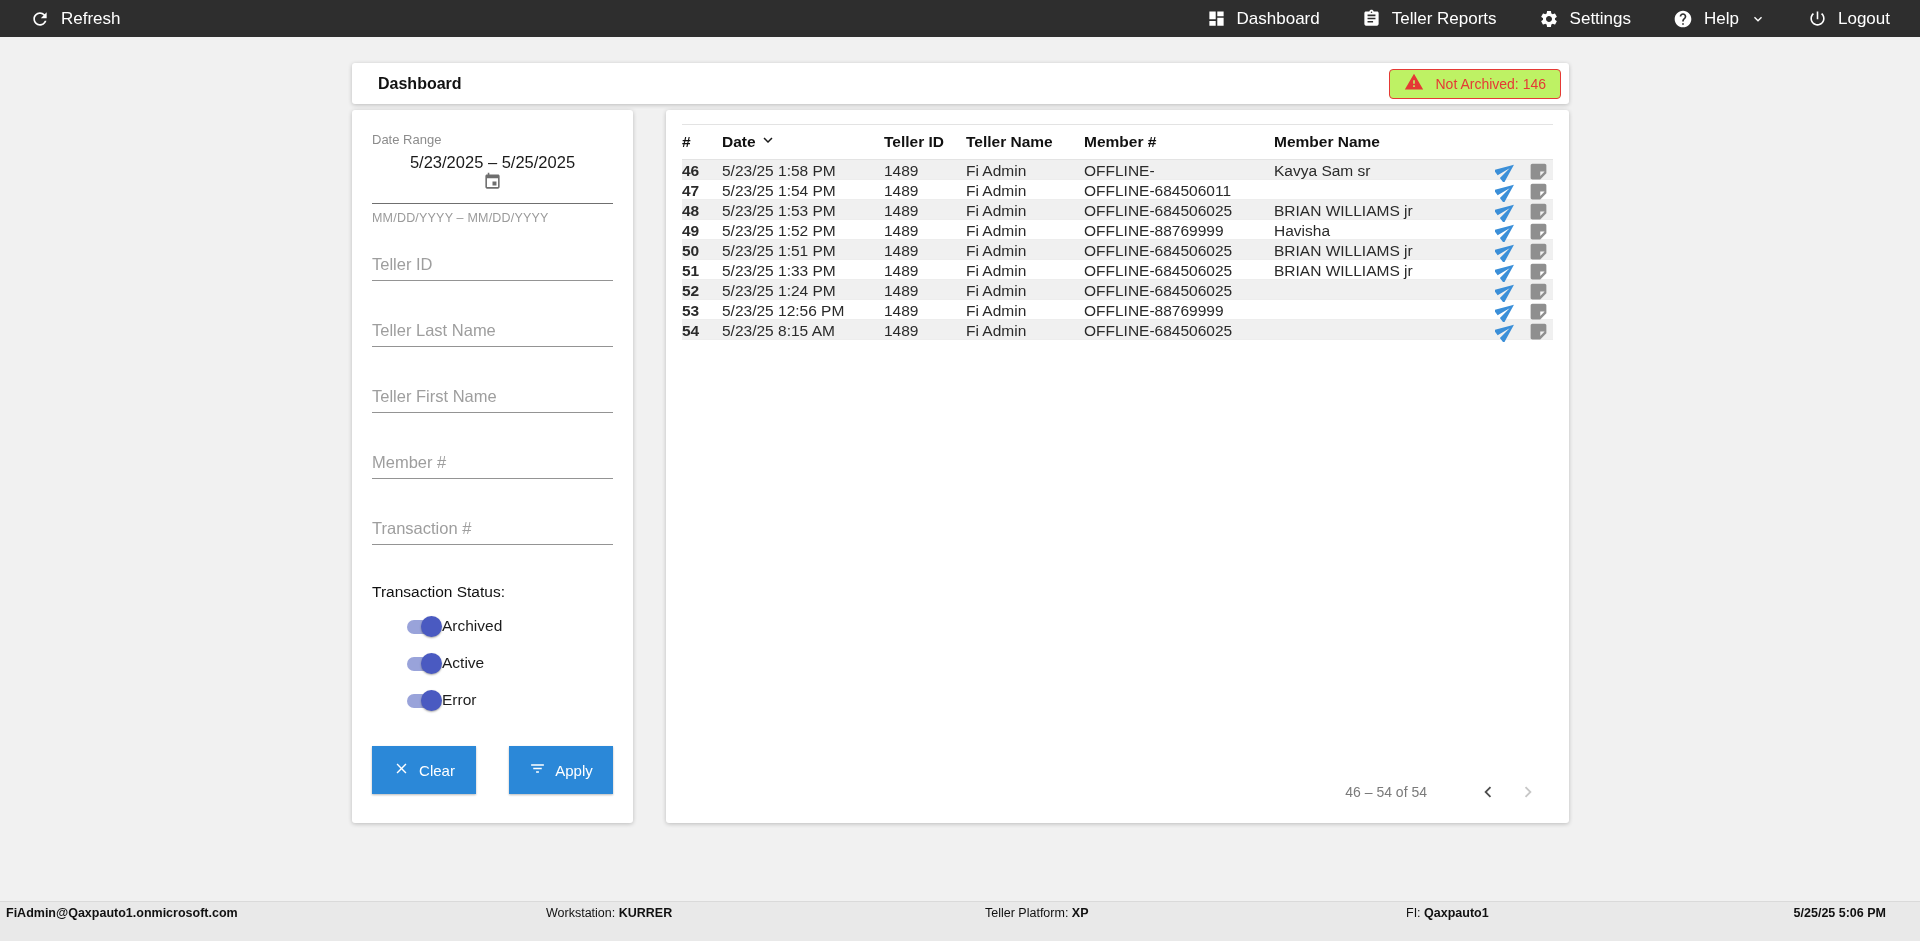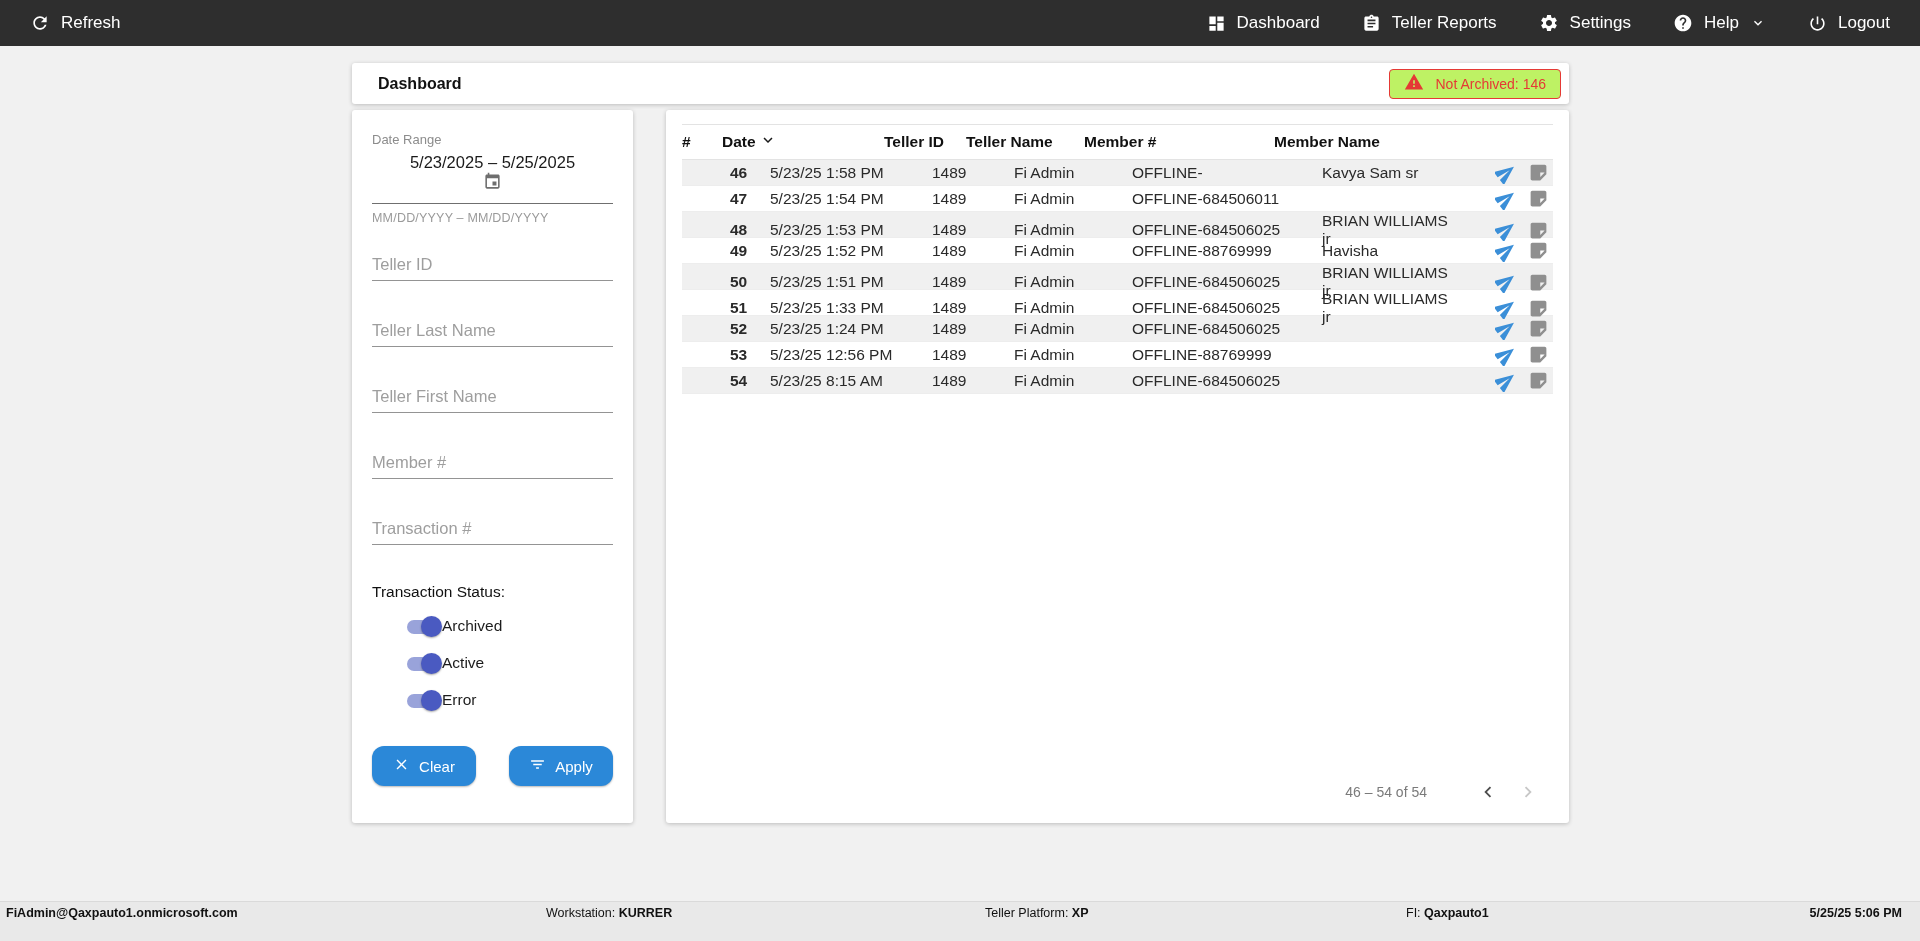--- a/index.html
+++ b/index.html
@@ -1,20 +1,20 @@
 <!DOCTYPE html>
 <html><head>
 <meta charset="utf-8">
 <style>
   * { margin:0; padding:0; box-sizing:border-box; }
   html,body { width:1920px; height:941px; overflow:hidden; background:#f1f1f1;
     font-family:"Liberation Sans", sans-serif; color:#1a1a1a; }
 
   
-  .topbar { position:absolute; top:0; left:0; width:1920px; height:46px; background:#2e2e2e;
+  .topbar { position:absolute; top:0; left:0; width:1920px; height:37px; background:#2e2e2e;
     display:flex; align-items:center; color:#fff; }
   .nav-btn { display:flex; align-items:center; gap:11px; font-size:17px; cursor:pointer; }
   .refresh-btn { margin-left:30px; }
   .nav-group { margin-left:auto; display:flex; align-items:center; gap:42px; margin-right:30px; }
   .nav-btn svg { display:block; }
 
   
   .card { position:absolute; background:#fff; border-radius:3px; box-shadow:0 1px 4px rgba(0,0,0,0.22); }
   .header-card { left:352px; top:63px; width:1217px; height:41px; display:flex; align-items:center; }
   .page-title { margin-left:26px; font-size:16px; font-weight:bold; color:#111; }
@@ -34,32 +34,32 @@
   .f-input.first { margin-top:26px; }
   .status-label { margin-top:38px; font-size:15.5px; color:#111; }
   .toggle-row { display:flex; align-items:center; padding-left:33px; margin-top:13px; height:24px; }
   .toggle-row:first-of-type { margin-top:16px; }
   .toggle { position:relative; width:37px; height:21px; cursor:pointer; flex:0 0 auto; }
   .toggle .track { position:absolute; left:2px; top:4px; width:33px; height:14px; border-radius:7px; background:#99a3da; }
   .toggle .thumb { position:absolute; right:0; top:0; width:21px; height:21px; border-radius:50%;
     background:#4a5ac1; box-shadow:0 1px 2px rgba(0,0,0,0.35); }
   .toggle-label { font-size:15.5px; color:#1c1c1c; }
   .btn-row { display:flex; justify-content:space-between; margin-top:34px; }
-  .btn { width:104px; height:40px; background:#2b88d8; border:none; border-radius:12px; color:#fff;
+  .btn { width:104px; height:48px; background:#2b88d8; border:none; border-radius:0; color:#fff;
     font-size:15px; font-family:inherit; display:flex; align-items:center; justify-content:center; gap:9px;
     cursor:pointer; box-shadow:0 1px 2px rgba(0,0,0,0.28); }
 
   
   .table-card { left:666px; top:110px; width:903px; height:713px; padding:14px 16px 12px 16px;
     display:flex; flex-direction:column; }
   .thead-row, .trow { display:grid; grid-template-columns:40px 162px 82px 118px 190px 1fr 96px; align-items:center; }
   .thead-row { height:36px; border-top:1px solid #e3e3e3; border-bottom:1px solid #e3e3e3;
     font-weight:bold; font-size:15.5px; color:#111; }
   .th-date { display:flex; align-items:center; gap:3px; cursor:pointer; }
-  .trow { height:26px; font-size:15.5px; color:#2a2a2a; border-bottom:1px solid #ededed;padding-left:48px; }
+  .trow { height:20px; font-size:15.5px; color:#2a2a2a; border-bottom:1px solid #ededed; }
   .trow.alt { background:#f0f0f0; }
   .tcell.c-num { font-weight:bold; }
   .c-actions { display:flex; justify-content:flex-end; align-items:center; gap:11px; padding-right:4px; }
   .icon-btn { display:inline-flex; cursor:pointer; }
   .pager { margin-top:auto; display:flex; align-items:center; justify-content:flex-end; padding:0 14px 8px 0; }
   .pager-label { font-size:14px; color:#7a7a7a; margin-right:32px; }
   .pg-btn { display:inline-flex; cursor:pointer; margin-left:18px; }
   .pg-btn.disabled { cursor:default; }
 
   
@@ -441,14 +441,14 @@
   <span class="sb-item b" style="left:6px;">FiAdmin@Qaxpauto1.onmicrosoft.com</span>
   <span class="sb-item" style="left:546px;">
     <span>Workstation:</span> <span class="b">KURRER</span>
   </span>
   <span class="sb-item" style="left:985px;">
     <span>Teller Platform:</span> <span class="b">XP</span>
   </span>
   <span class="sb-item" style="left:1406px;">
     <span>FI:</span> <span class="b">Qaxpauto1</span>
   </span>
-  <span class="sb-item b" style="right:18px;">5/25/25 5:06 PM</span>
+  <span class="sb-item b" style="right:34px;">5/25/25 5:06 PM</span>
 </div>
 
 </body></html>

